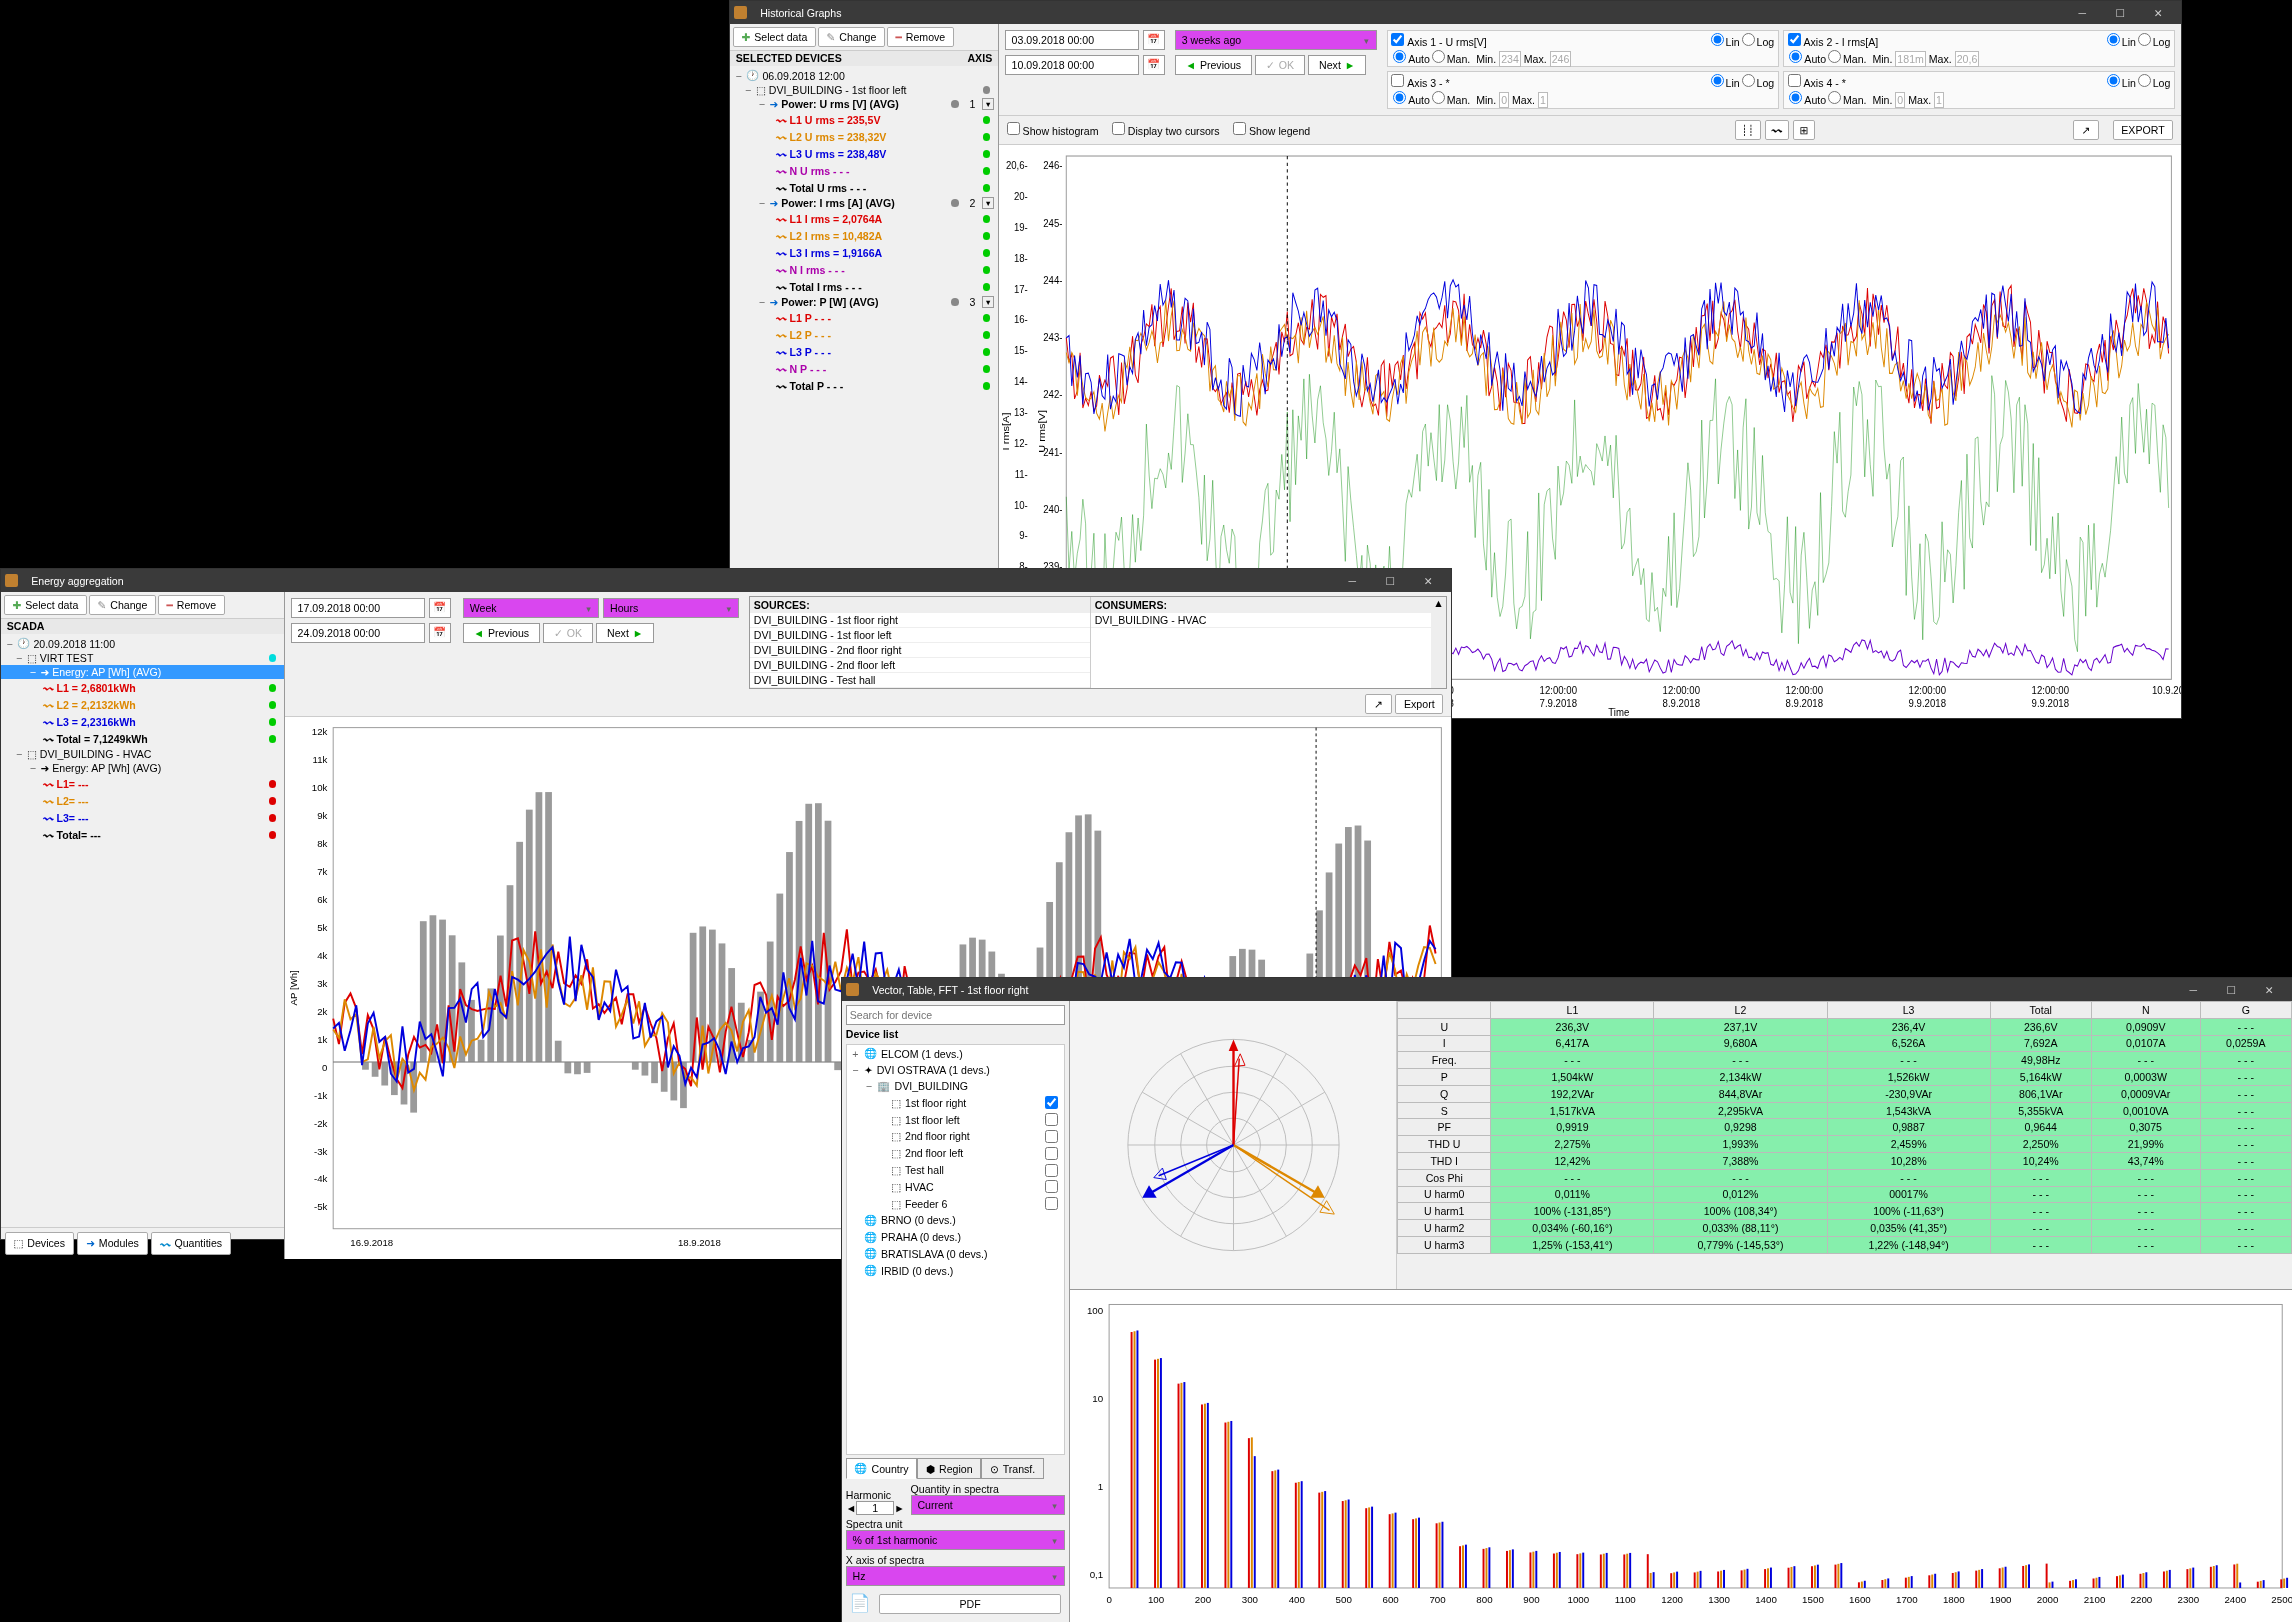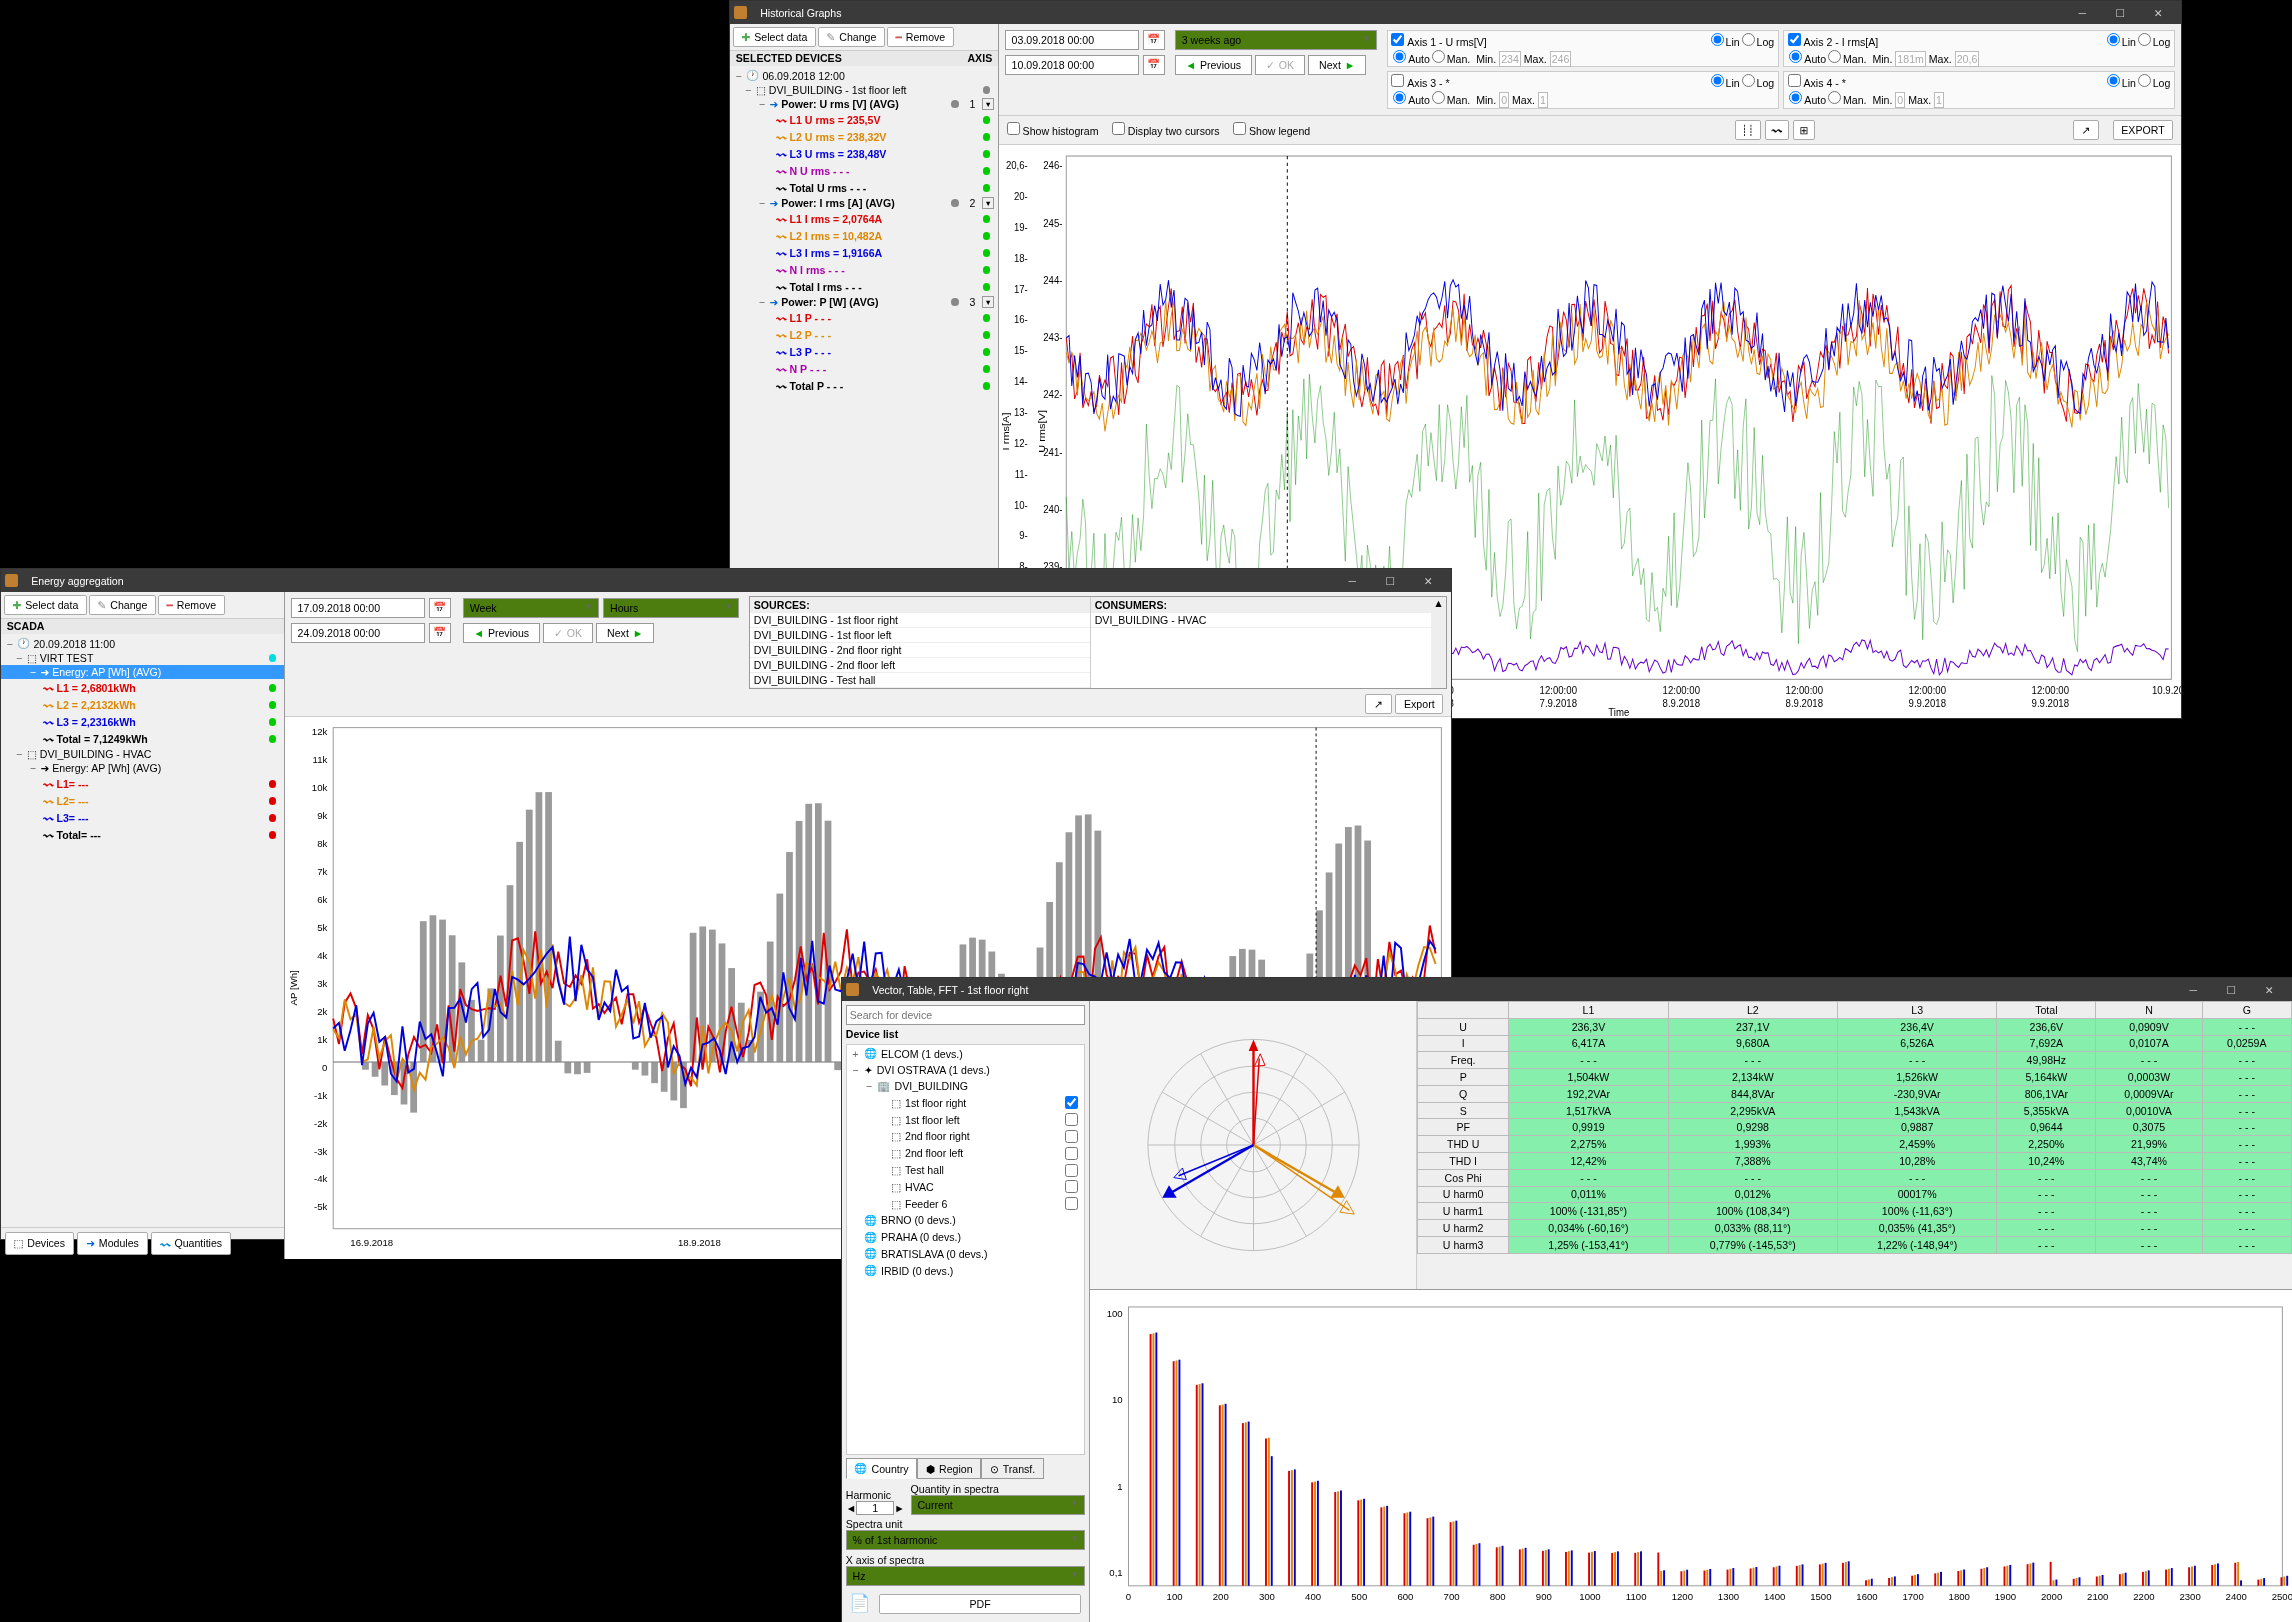--- a/index.html
+++ b/index.html
@@ -14,21 +14,21 @@
 .btn{background:#fff;border:1px solid #aaa;padding:2.9px 7.7px;cursor:pointer;display:flex;align-items:center;gap:3.8px;border-radius:1.9px}
 .plus{color:#5a5}.pencil{color:#888}.minus{color:#c55}
 .tree{font-size:10.6px;padding:1.9px 0}
 .tree-row{display:flex;align-items:center;padding:1px 3.8px;gap:2.9px;white-space:nowrap}
 .tree-row.sel{background:#3399ff;color:#fff}
 .exp{width:9.6px;text-align:center;color:#666;cursor:pointer}
 .dot{width:7.7px;height:7.7px;border-radius:50%;margin-left:auto;margin-right:3.8px}
 .dot.red{background:#d00}.dot.green{background:#0c0}.dot.cyan{background:#0dd}.dot.gray{background:#888}
 .chartarea{background:#fff;flex:1;position:relative}
 .datebox{background:#fff;border:1px solid #999;padding:2.9px 5.8px;width:134px;display:inline-block}
-.combo{background:#4d7c0f;border:1px solid #999;padding:2.9px 5.8px;display:flex;align-items:flex-start;justify-content:space-between;cursor:pointer}
+.combo{background:#d946ef;border:1px solid #999;padding:2.9px 5.8px;display:flex;align-items:flex-end;justify-content:space-between;cursor:pointer}
 .combo::after{content:'▼';font-size:7.7px;color:#666}
 .navbtn{background:#fff;border:1px solid #999;padding:2.9px 9.6px;cursor:pointer;display:flex;align-items:center;gap:3.8px}
 .navbtn.disabled{color:#aaa}
 .axisbox{border:1px solid #ccc;padding:1.9px 3.8px;display:flex;flex-direction:column;gap:1.9px;background:#fafafa}
 input[type=checkbox]{margin-right:2.9px}
 input[type=radio]{margin:0 1.9px}
 .minmax{background:#fff;border:1px solid #bbb;width:38px;text-align:center;padding:1px;color:#aaa}
 .table{border-collapse:collapse;background:#86efac;font-size:10px}
 .table td,.table th{border:1px solid #bbb;padding:1.9px 5.8px;text-align:center}
 .table th{background:#eee;font-weight:normal}
@@ -667,21 +667,21 @@
         <span class="icon"></span>
         <span>Vector, Table, FFT - 1st floor right</span>
       </div>
     <div class="winbtn">
         <div>─</div>
         <div>☐</div>
         <div class="close">✕</div>
       </div>
   </div>
   <div style="display:flex;flex:1">
-    <div style="width:248px;border-right:1px solid #999;display:flex;flex-direction:column;padding:3.8px;gap:3.8px">
+    <div style="width:228px;border-right:1px solid #999;display:flex;flex-direction:column;padding:3.8px;gap:3.8px">
       <input class="searchbox" placeholder="Search for device" style="">
       <div style="font-weight:bold">Device list</div>
       <div class="devlist" style="flex:1;overflow:auto" id="fft-tree">
           <div class="devrow" style="padding-left:3.8px">
             <span class="exp">+</span>
             <span>🌐</span>
             <span>ELCOM (1 devs.)</span>
           </div>
           <div class="devrow" style="padding-left:3.8px">
             <span class="exp">−</span>

